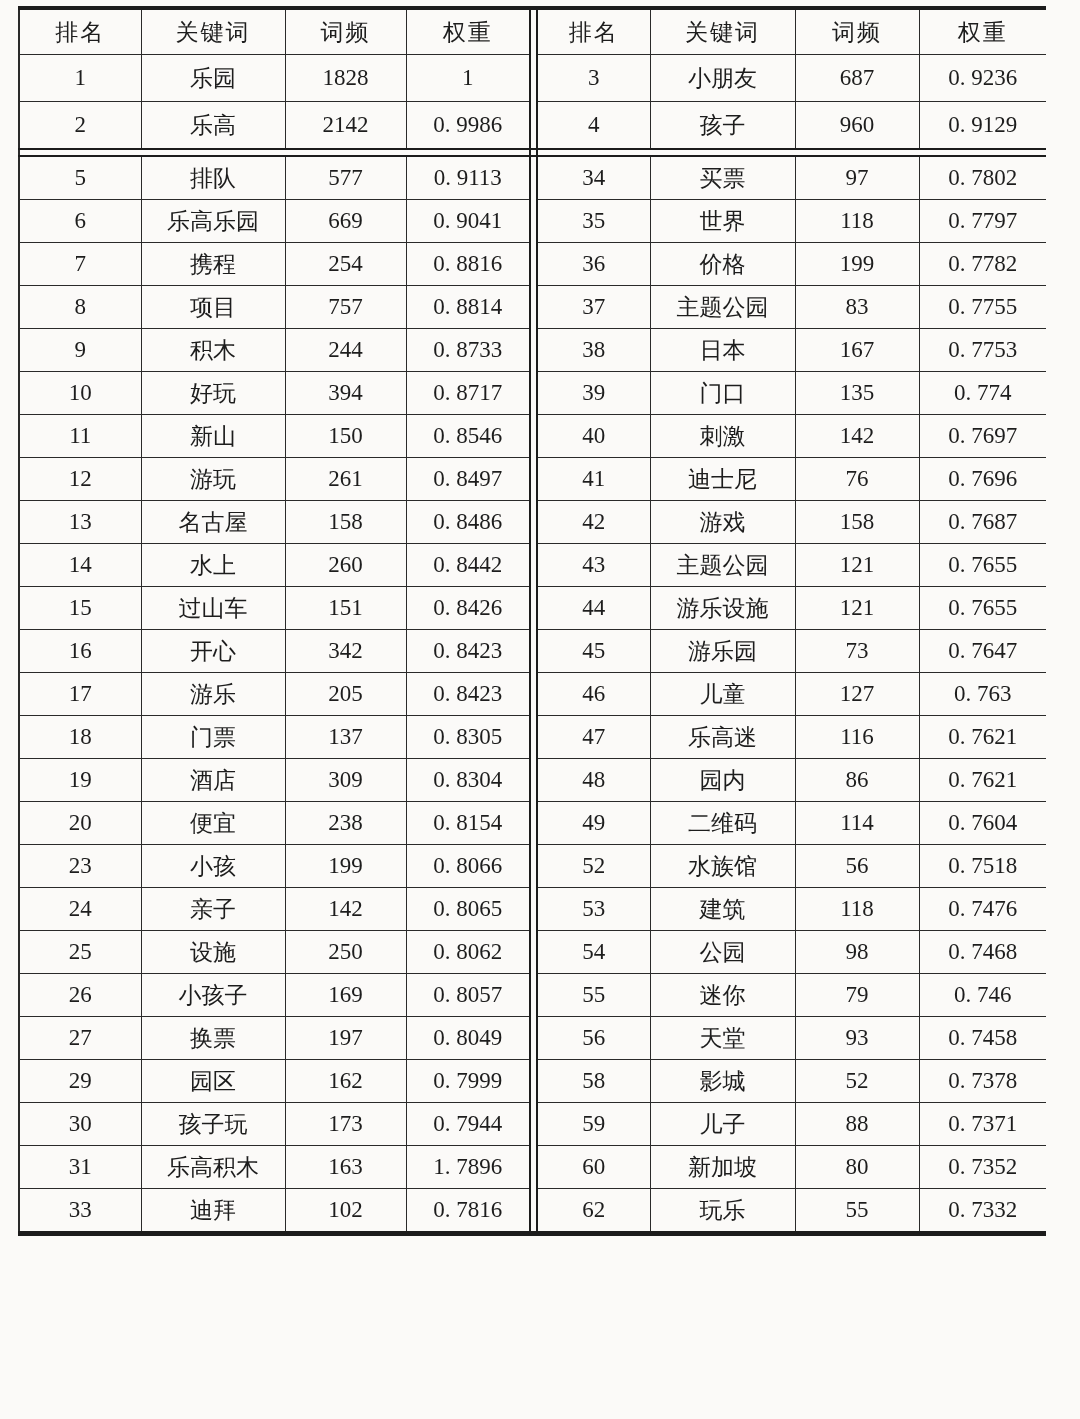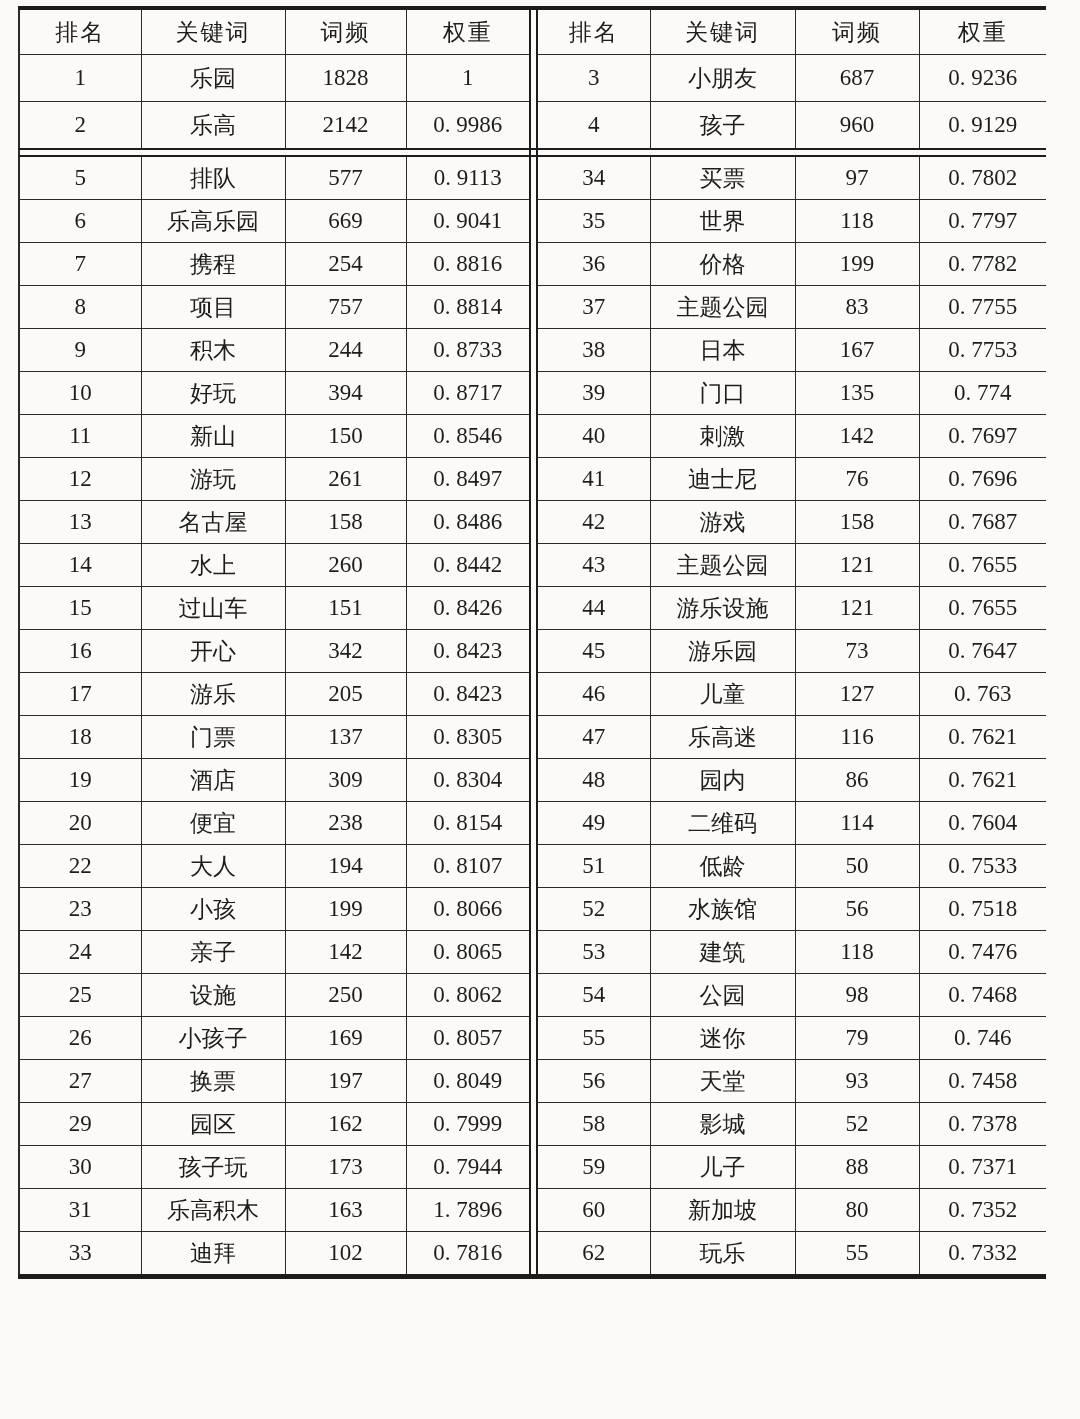--- a/index.html
+++ b/index.html
@@ -296,31 +296,20 @@
           <td class="">便宜</td>
           <td class="num">238</td>
           <td class="num">0. 8154</td>
           <td class="divider"></td>
           <td class="num">49</td>
           <td class="">二维码</td>
           <td class="num">114</td>
           <td class="num">0. 7604</td>
         </tr>
         <tr class="g2">
-          <td class="num">22</td>
-          <td class="">大人</td>
-          <td class="num">194</td>
-          <td class="num">0. 8107</td>
-          <td class="divider"></td>
-          <td class="num">51</td>
-          <td class="">低龄</td>
-          <td class="num">50</td>
-          <td class="num">0. 7533</td>
-        </tr>
-        <tr class="g2">
           <td class="num">23</td>
           <td class="">小孩</td>
           <td class="num">199</td>
           <td class="num">0. 8066</td>
           <td class="divider"></td>
           <td class="num">52</td>
           <td class="">水族馆</td>
           <td class="num">56</td>
           <td class="num">0. 7518</td>
         </tr>

